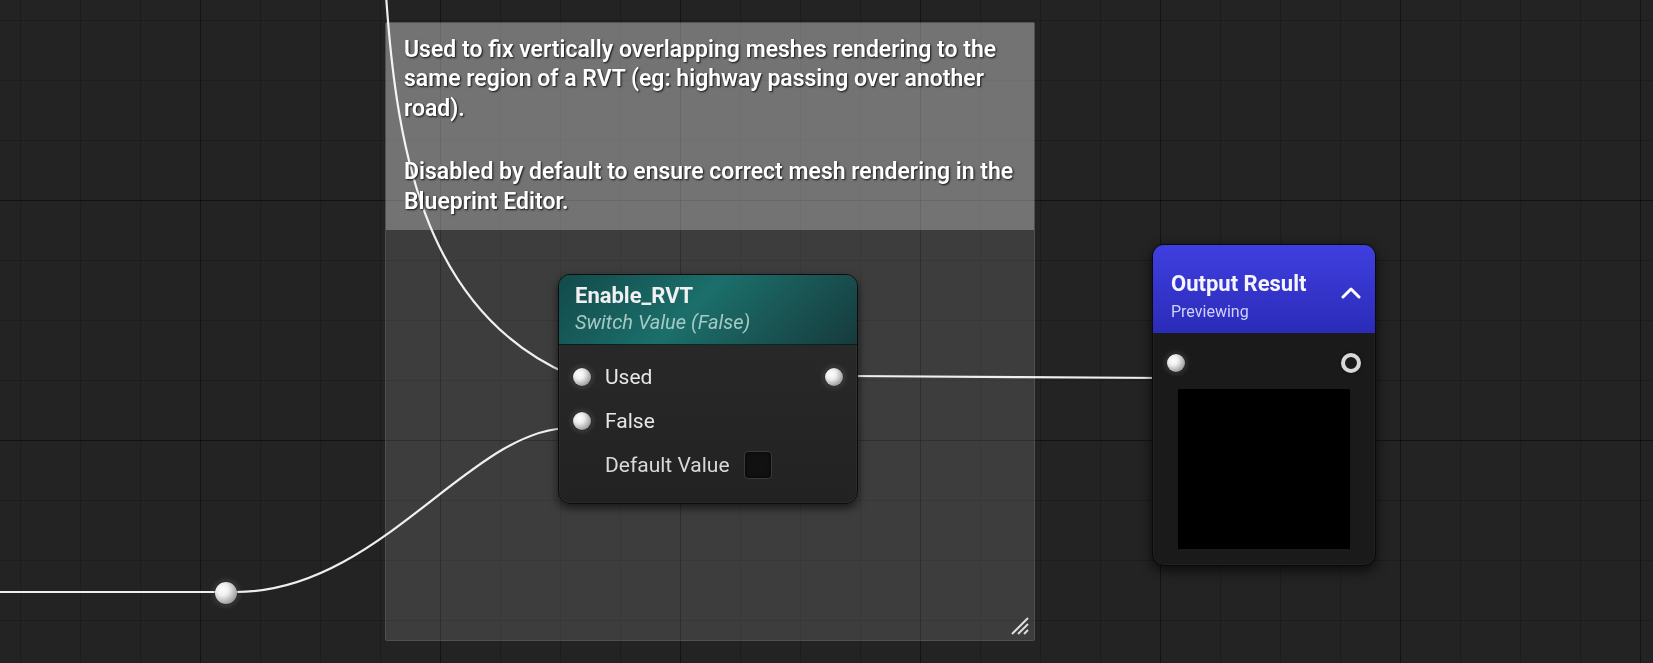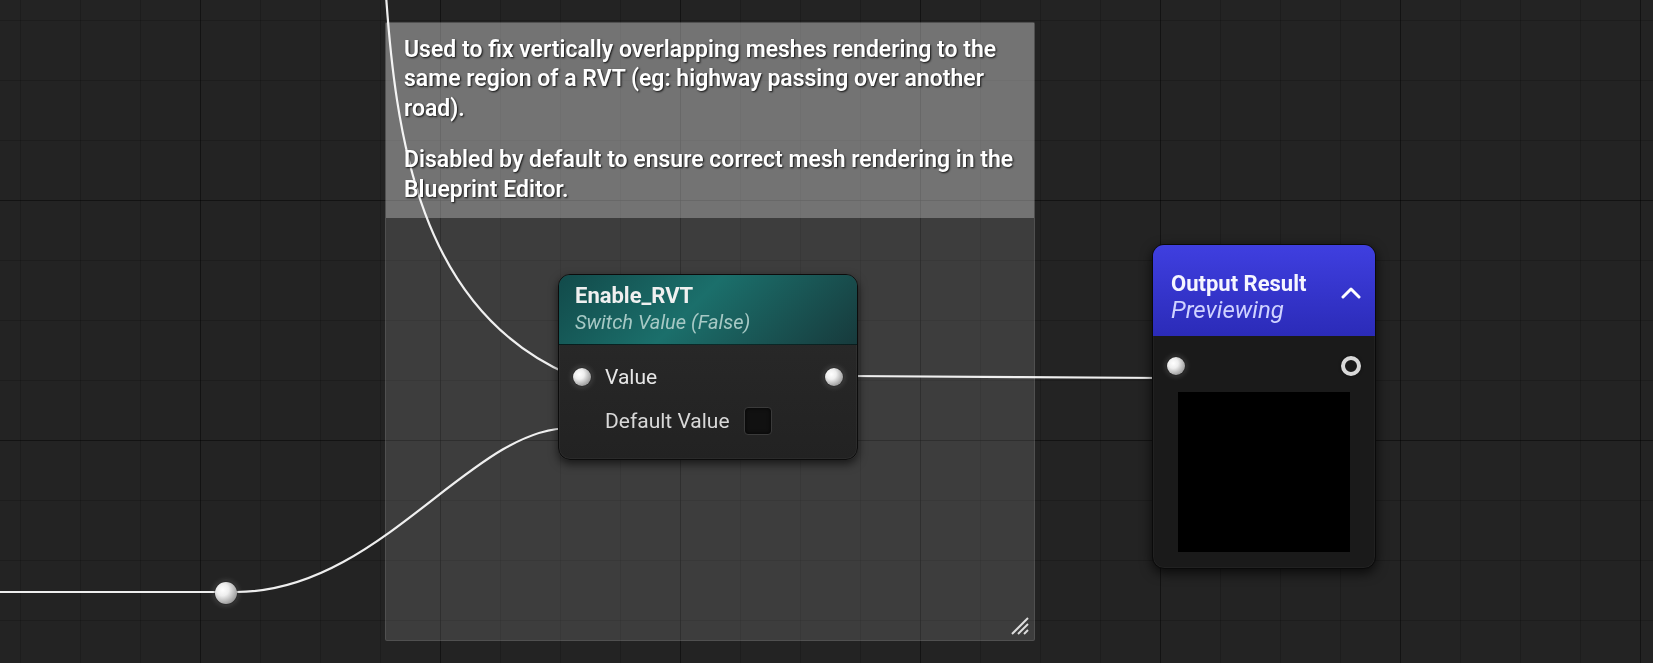--- a/index.html
+++ b/index.html
@@ -43,21 +43,21 @@
   .comment-header {
     background: rgba(255,255,255,0.28);
     padding: 12px 18px 14px 18px;
     color: #fff;
     font-size: 23px;
     font-weight: 600;
     line-height: 1.28;
     text-shadow: 1px 1px 2px rgba(0,0,0,0.85);
   }
   .comment-header p { margin: 0; }
-  .comment-header p + p { margin-top: 22px; }
+  .comment-header p + p { margin-top: 34px; }
   .resize-handle {
     position: absolute;
     right: 4px;
     bottom: 4px;
     width: 22px;
     height: 22px;
   }
   .resize-handle svg { display:block; }
 
   
@@ -147,23 +147,23 @@
     background: linear-gradient(180deg, #3f3fe0 0%, #2b2bb8 100%);
     padding: 26px 18px 12px 18px;
     position: relative;
   }
   .output-title {
     font-size: 22px;
     font-weight: 700;
     color: #f5f5ff;
   }
   .output-sub {
-    font-size: 24px;
-    font-style: italic;
+    font-size: 16px;
     color: #cfd2ff;
+    margin-top: 6px;
   }
   .chevron-up {
     position: absolute;
     right: 14px;
     top: 40px;
     width: 20px;
     height: 14px;
   }
   .output-body {
     padding: 10px 14px 14px 14px;
@@ -247,23 +247,27 @@
 </div>
 
 <div class="switch-node">
   <div class="switch-header">
     <div class="switch-title">Enable_RVT</div>
     <div class="switch-sub">Switch Value (False)</div>
   </div>
   <div class="switch-body">
     <div class="pin-row">
       <div class="pin-dot"></div>
-      <span class="pin-label">Value</span>
+      <span class="pin-label">Used</span>
       <span class="pin-spacer"></span>
       <div class="pin-dot"></div>
+    </div>
+    <div class="pin-row">
+      <div class="pin-dot"></div>
+      <span class="pin-label">False</span>
     </div>
     <div class="default-row">
       <span class="default-label">Default Value</span>
       <div class="checkbox"></div>
     </div>
   </div>
 </div>
 
 <div class="output-node">
   <div class="output-header">

